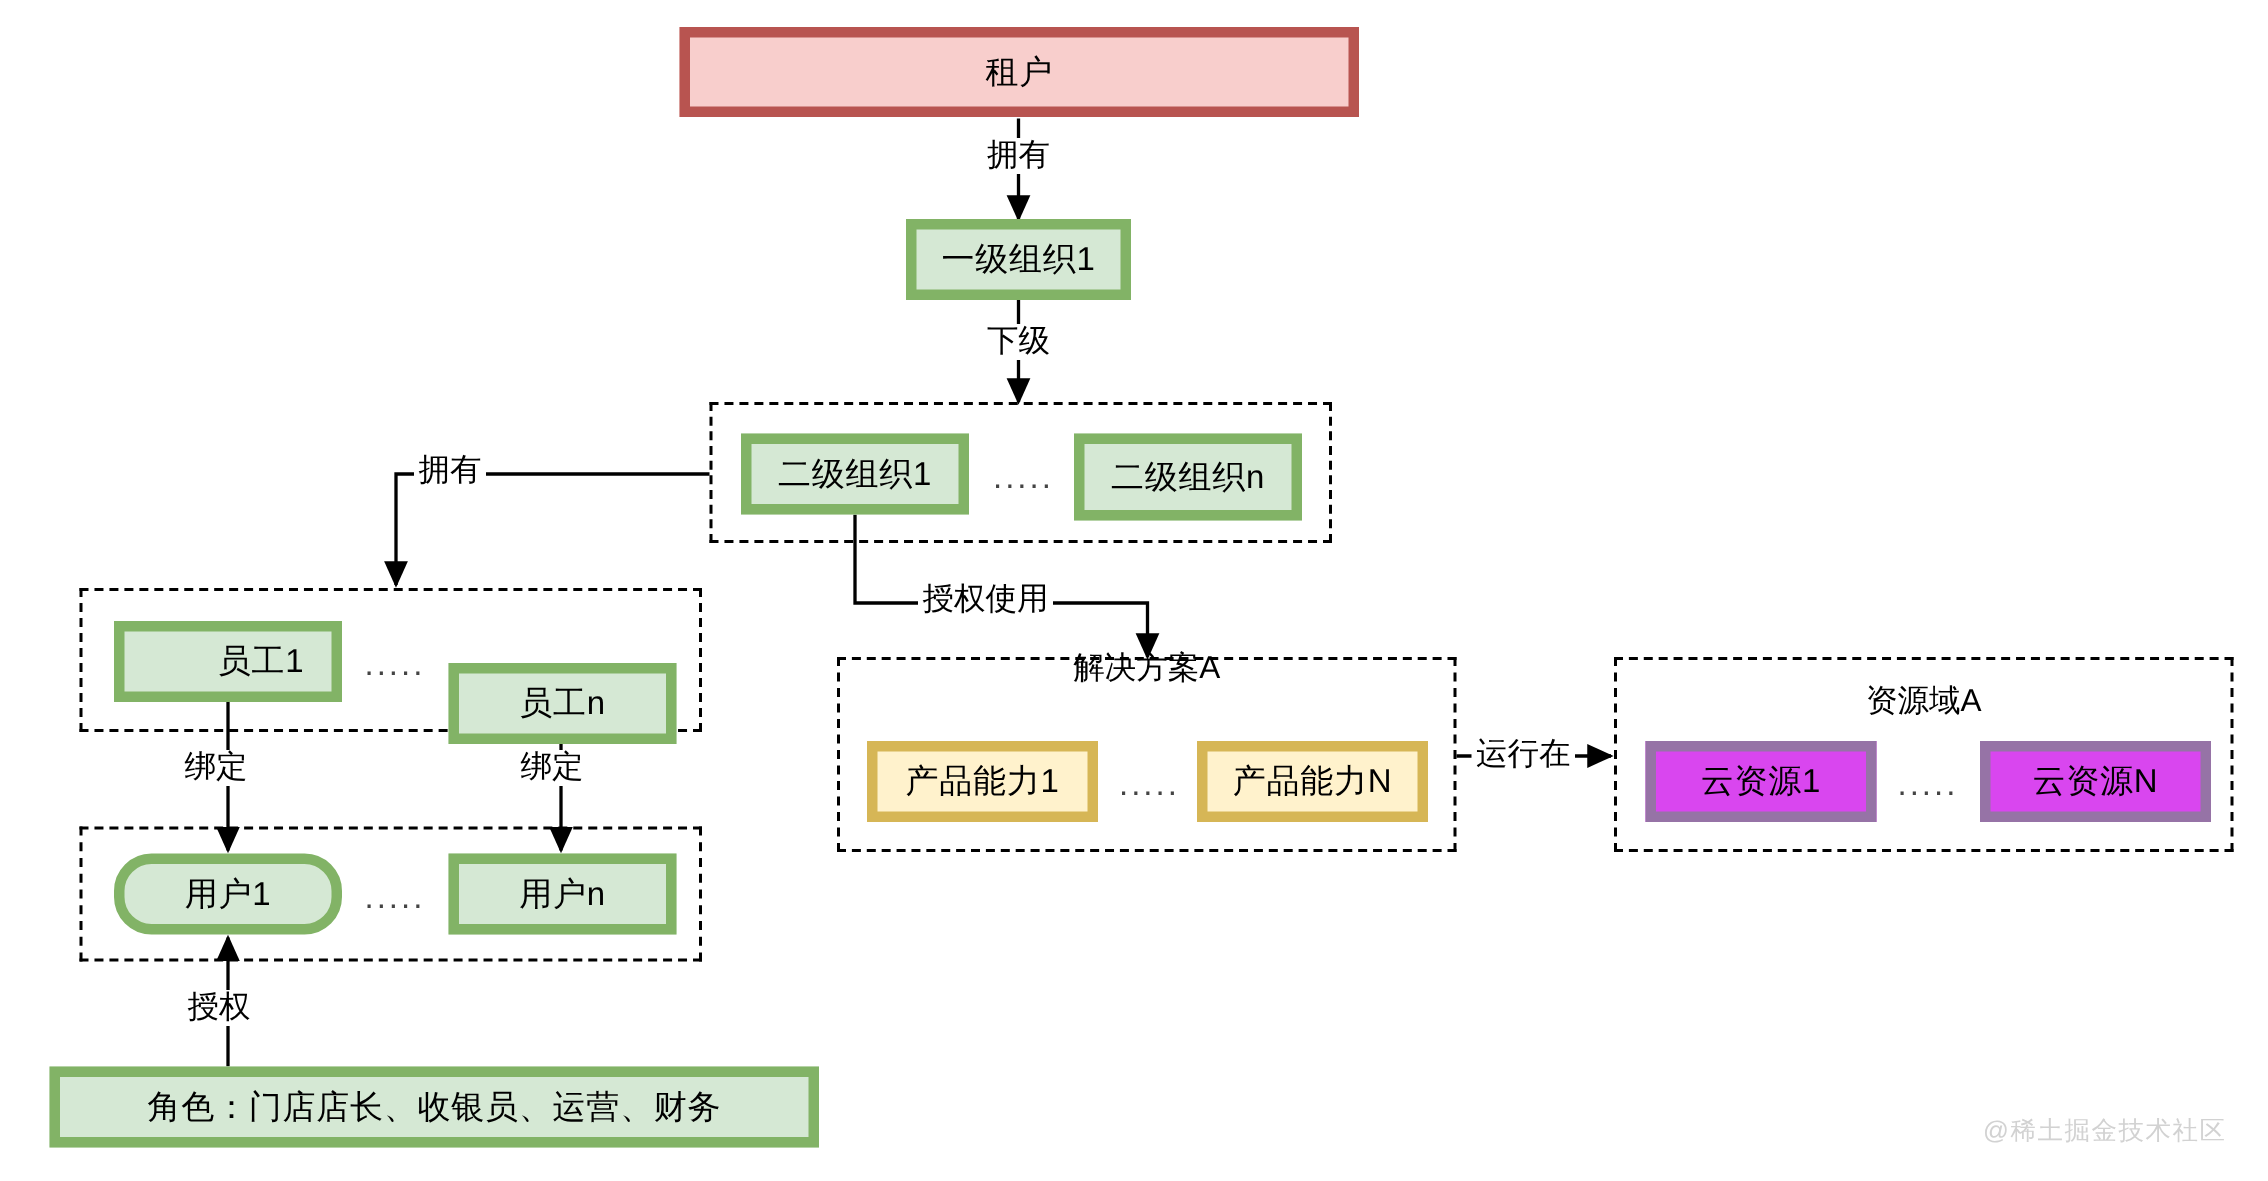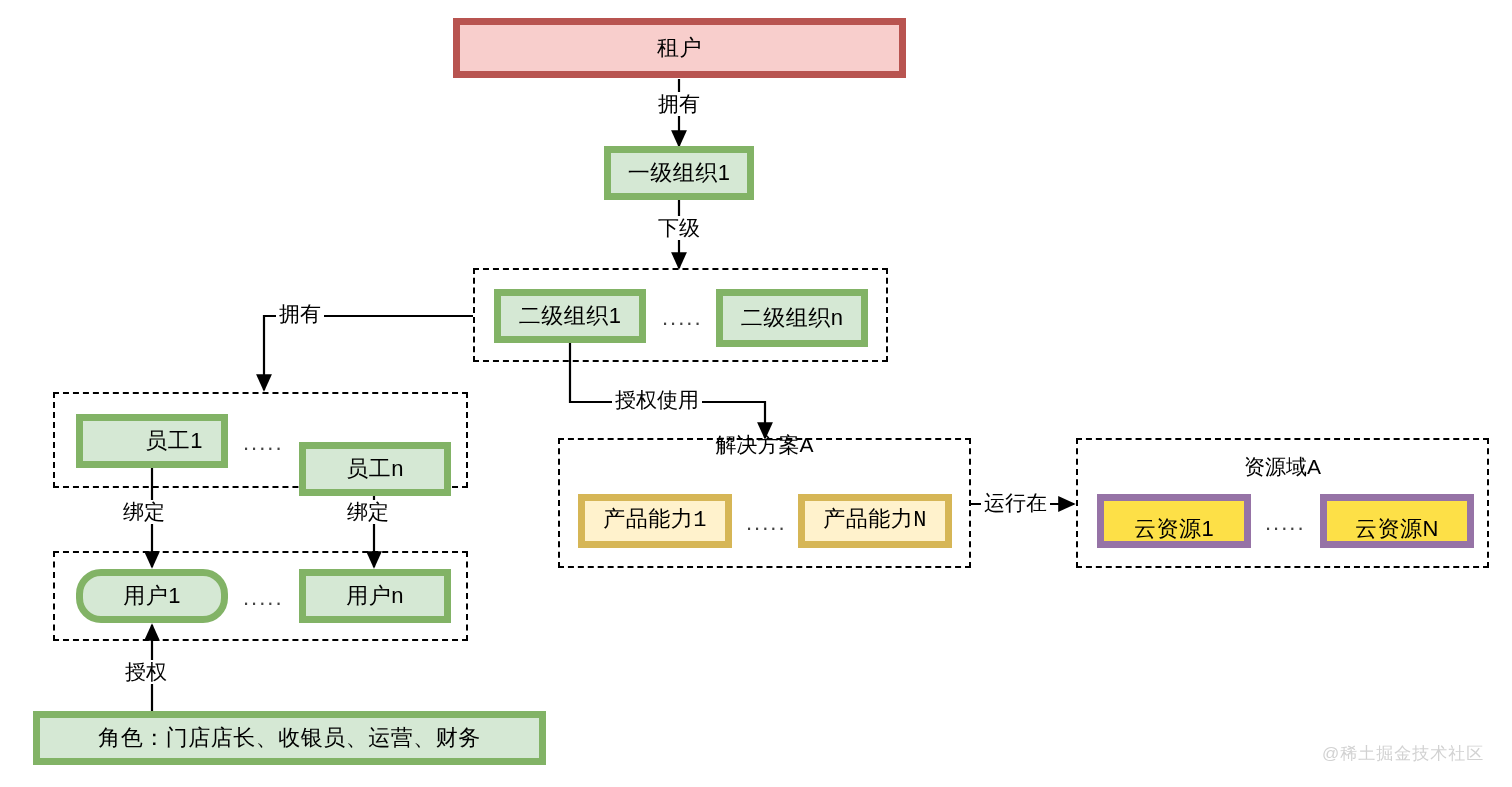--- a/index.html
+++ b/index.html
@@ -47,26 +47,24 @@
     background: #f8cecc;
     border-color: #b85450;
   }
   .node.green {
     background: #d5e8d4;
     border-color: #82b366;
   }
   .node.yellow {
     background: #fff2cc;
     border-color: #d6b656;
-    font-family: Liberation Mono, monospace;
   }
   .node.purple {
-    background: #fde047;
+    background: #d946ef;
     border-color: #9673a6;
-    align-items: flex-end;
   }
 
   
   .group {
     position: absolute;
     box-sizing: border-box;
     border: 2px dashed #000000;
     background: transparent;
   }
   .group-title {

